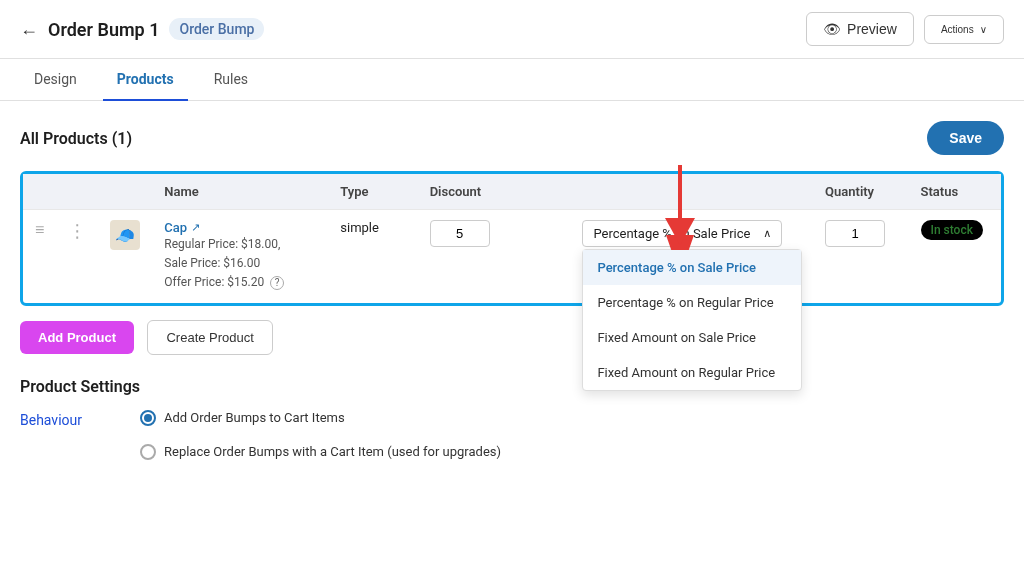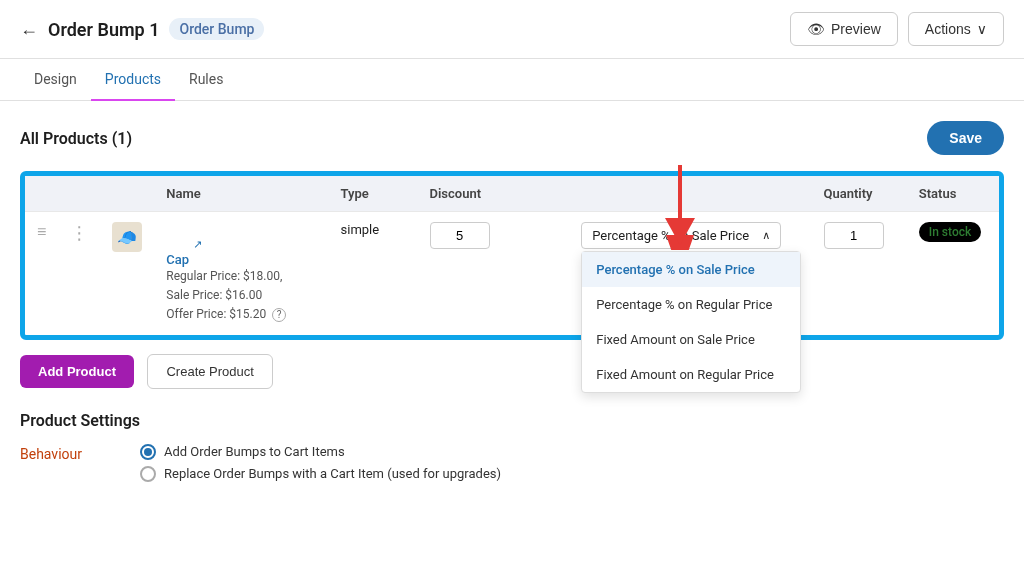--- a/index.html
+++ b/index.html
@@ -6,37 +6,37 @@
     body { font-family: -apple-system, BlinkMacSystemFont, 'Segoe UI', Roboto, sans-serif; font-size: 14px; color: #1e1e1e; background: #fff; width: 1024px; height: 566px; overflow: hidden; }
 
     
     .header { display: flex; align-items: center; justify-content: space-between; padding: 12px 20px; border-bottom: 1px solid #e0e0e0; }
     .header-left { display: flex; align-items: center; gap: 10px; }
     .back-arrow { font-size: 18px; cursor: pointer; color: #333; }
     .page-title { font-size: 18px; font-weight: 600; color: #1e1e1e; }
     .badge { background: #e8f0f8; color: #4a6fa5; font-size: 14px; padding: 3px 10px; border-radius: 12px; font-weight: 500; }
     .header-right { display: flex; align-items: center; gap: 10px; }
     .btn-preview { display: flex; align-items: center; gap: 6px; padding: 8px 16px; border: 1px solid #ccc; border-radius: 6px; background: #fff; cursor: pointer; font-size: 14px; color: #333; }
-    .btn-actions { display: flex; align-items: center; gap: 6px; padding: 8px 16px; border: 1px solid #ccc; border-radius: 6px; background: #fff; cursor: pointer; font-size: 14px; color: #333; font-weight: 500; text-align: right; }
-
-    
-    .tabs { display: flex; align-items: flex-end; padding: 0 20px; border-bottom: 1px solid #e0e0e0; }
+    .btn-actions { display: flex; align-items: center; gap: 6px; padding: 8px 16px; border: 1px solid #ccc; border-radius: 6px; background: #fff; cursor: pointer; font-size: 10px; color: #333; font-weight: 500; text-align: right; }
+
+    
+    .tabs { display: flex; align-items: flex-end; padding: 0 20px; border-bottom: 1px solid #e0e0e0; gap: 12px; }
     .tab { padding: 12px 14px; font-size: 14px; cursor: pointer; color: #555; border-bottom: 2px solid transparent; margin-bottom: -1px; }
-    .tab.active { color: #2271b1; border-bottom: 2px solid #d946ef; font-weight: 400; }
+    .tab.active { color: #2271b1; border-bottom: 2px solid #1d4ed8; font-weight: 700; }
 
     
     .content { padding: 20px 20px; }
 
     
     .products-header { display: flex; align-items: center; justify-content: space-between; margin-bottom: 16px; }
     .products-title { font-size: 16px; font-weight: 600; }
     .btn-save { background: #2271b1; color: #fff; border: none; padding: 9px 22px; border-radius: 17px; font-size: 14px; font-weight: 600; cursor: pointer; }
 
     
-    .table-container { border: 5px solid #0ea5e9; border-radius: 6px; overflow: visible; position: relative; }
+    .table-container { border: 3px solid #0ea5e9; border-radius: 6px; overflow: visible; position: relative; }
     .table { width: 100%; border-collapse: collapse; }
     .table thead tr { background: #f0f2f7; }
     .table thead th { padding: 10px 12px; text-align: left; font-size: 13px; font-weight: 600; color: #444; }
     .table tbody tr { border-top: 1px solid #e8e8e8; }
     .table tbody td { padding: 10px 12px; vertical-align: top; font-size: 13px; }
     .th-name { width: 220px; }
     .th-type { width: 100px; }
     .th-discount { width: 180px; }
     .th-type-col { width: 250px; }
     .th-quantity { width: 100px; }
@@ -53,30 +53,30 @@
     .dropdown-wrapper { position: relative; display: inline-block; }
     .dropdown-trigger { display: flex; align-items: center; justify-content: space-between; gap: 8px; border: 1px solid #ccc; border-radius: 4px; padding: 5px 10px; font-size: 13px; background: #fff; cursor: pointer; min-width: 200px; }
     .dropdown-menu { position: absolute; top: calc(100% + 2px); left: 0; background: #fff; border: 1px solid #ddd; border-radius: 4px; box-shadow: 0 4px 12px rgba(0,0,0,0.12); z-index: 100; min-width: 220px; }
     .dropdown-item { padding: 10px 14px; font-size: 13px; cursor: pointer; color: #333; }
     .dropdown-item.selected { background: #eef4fb; color: #2271b1; font-weight: 500; }
 
     .quantity-input { width: 60px; border: 1px solid #ccc; border-radius: 4px; padding: 5px 8px; font-size: 13px; text-align: center; }
     .status-badge { background: #000000; color: #2e7d32; font-size: 12px; padding: 3px 10px; border-radius: 12px; font-weight: 500; display: inline-block; }
 
     
-    .btn-add-product { background: #a21caf; color: #fff; border: none; padding: 9px 18px; border-radius: 6px; font-size: 13px; font-weight: 600; cursor: pointer; }
+    .btn-add-product { background: #d946ef; color: #fff; border: none; padding: 9px 18px; border-radius: 6px; font-size: 13px; font-weight: 600; cursor: pointer; }
     .btn-create-product { background: #fff; color: #333; border: 1px solid #ccc; padding: 9px 18px; border-radius: 6px; font-size: 13px; font-weight: 500; cursor: pointer; margin-left: 10px; }
     .product-actions { margin-top: 14px; }
 
     
     .settings-section { margin-top: 22px; }
     .settings-title { font-size: 16px; font-weight: 600; margin-bottom: 14px; }
     .settings-row { display: flex; align-items: flex-start; gap: 20px; margin-bottom: 12px; }
-    .settings-label { font-size: 14px; color: #c2410c; min-width: 100px; padding-top: 2px; }
-    .radio-group { display: flex; flex-direction: column; gap: 6px; }
+    .settings-label { font-size: 14px; color: #1d4ed8; min-width: 100px; padding-top: 2px; }
+    .radio-group { display: flex; flex-direction: column; gap: 18px; }
     .radio-item { display: flex; align-items: center; gap: 8px; font-size: 13px; color: #333; cursor: pointer; }
     .radio-circle { width: 16px; height: 16px; border-radius: 50%; border: 2px solid #2271b1; display: flex; align-items: center; justify-content: center; }
     .radio-circle.checked::after { content: ''; width: 8px; height: 8px; background: #2271b1; border-radius: 50%; display: block; }
     .radio-circle.unchecked { border-color: #aaa; }
 
     .table-col-drag { width: 30px; }
     .table-col-actions { width: 20px; }
     .table-col-thumb { width: 40px; }
 
     
@@ -144,21 +144,21 @@
       <tbody>
         <tr>
           <td style="color:#aaa; font-size:16px; text-align:center;">≡</td>
           <td style="color:#aaa; font-size:18px; text-align:center;">⋮</td>
           <td>
             <div class="product-thumb">🧢</div>
           </td>
           <td>
             <div class="product-details">
               <div class="product-name">
-                <span style="color:#2271b1; cursor:pointer;margin-top:30px;">Cap</span>
+                <span style="color:#2271b1; cursor:pointer;">Cap</span>
                 <span class="external-link">↗</span>
               </div>
               <div class="product-price">Regular Price: $18.00,</div>
               <div class="product-price">Sale Price: $16.00</div>
               <div class="product-price">
                 <span>Offer Price: $15.20</span>
                 <span style="display:inline-flex; align-items:center; justify-content:center; width:14px; height:14px; border-radius:50%; border:1px solid #aaa; font-size:10px; color:#666; margin-left:3px; cursor:pointer;">?</span>
               </div>
             </div>
           </td>

